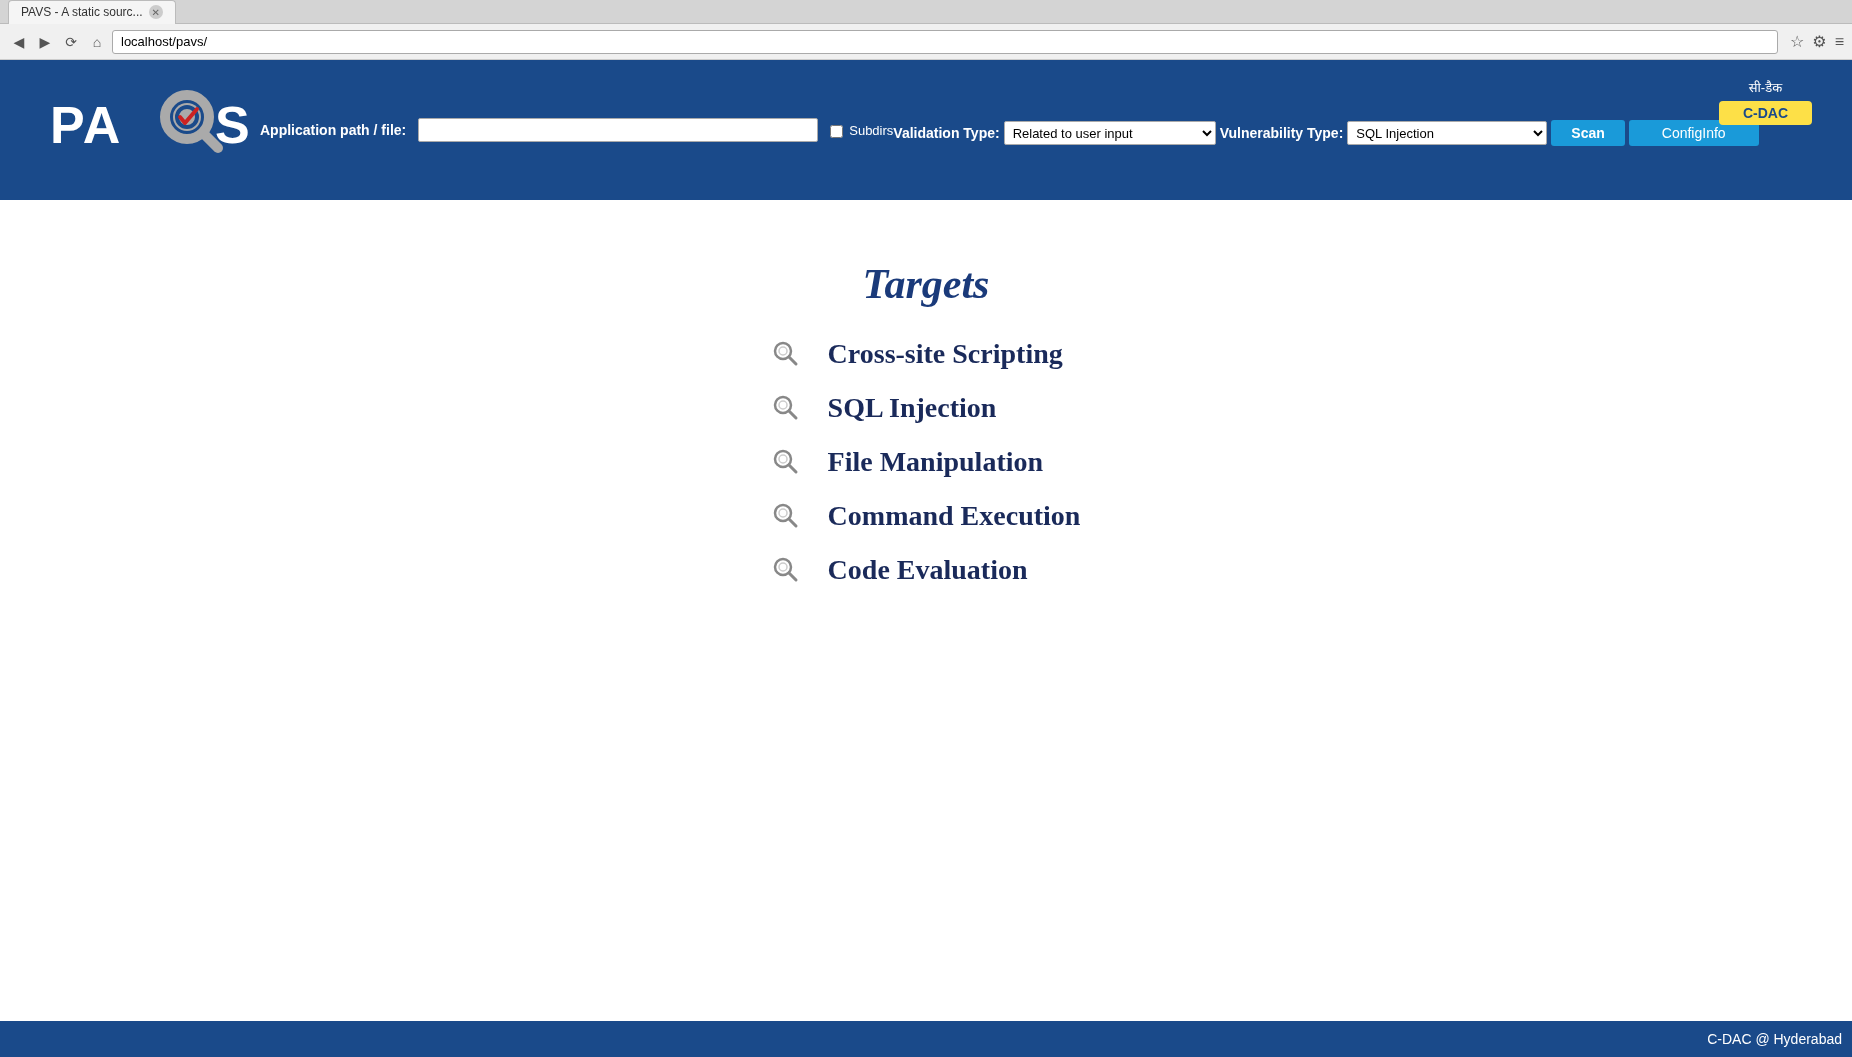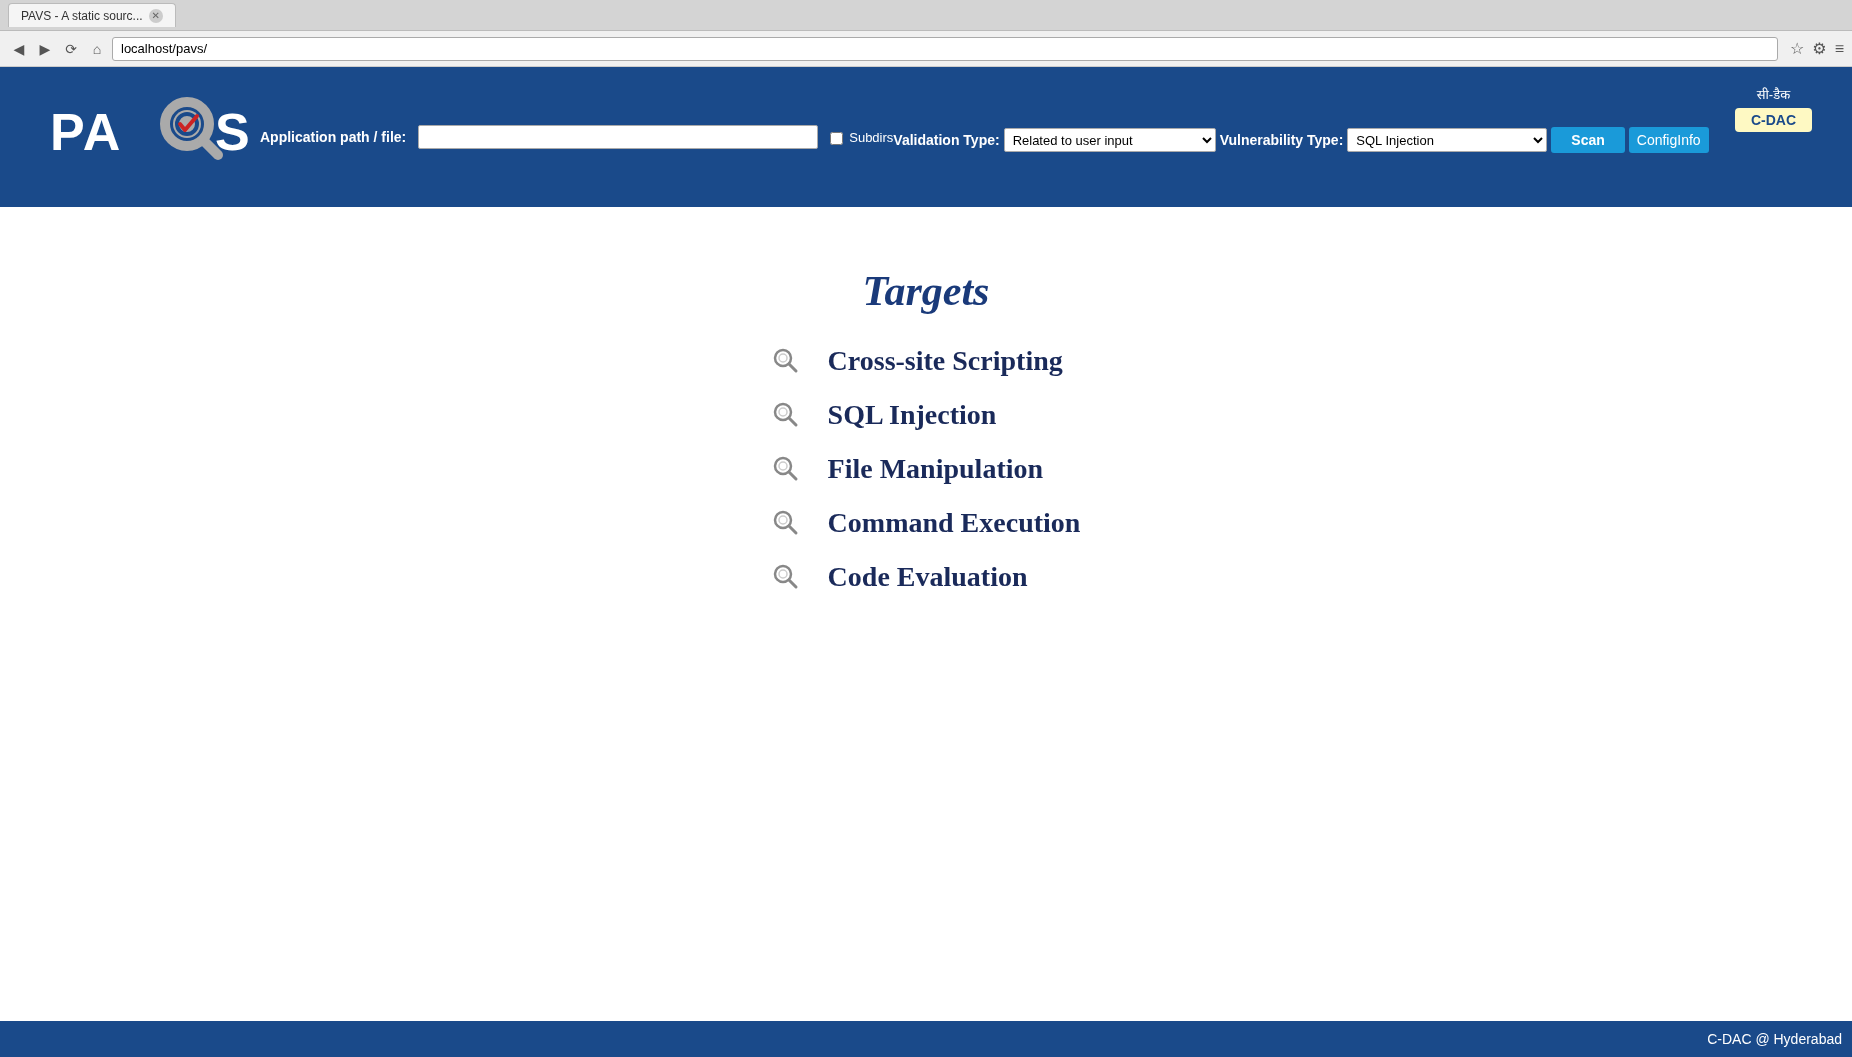--- a/index.html
+++ b/index.html
@@ -5,21 +5,21 @@
     * { margin: 0; padding: 0; box-sizing: border-box; }
     body { font-family: Arial, sans-serif; background: #fff; width: 1852px; min-height: 1057px; overflow-x: hidden; }
 
     
     .browser-chrome {
       width: 100%;
       background: #e8e8e8;
     }
     .browser-tab-bar {
       background: #d4d4d4;
-      height: 31px;
+      height: 24px;
       display: flex;
       align-items: center;
       padding: 0 8px;
       border-bottom: 1px solid #bbb;
     }
     .browser-tab {
       background: #f5f5f5;
       border: 1px solid #bbb;
       border-bottom: none;
       border-radius: 4px 4px 0 0;
@@ -109,23 +109,23 @@
       top: 20px;
       right: 40px;
       text-align: center;
     }
     .cdac-text {
       color: #fff;
       font-size: 13px;
       line-height: 1.3;
     }
     .cdac-badge {
-      background: #fef9c3;
+      background: #fde047;
       color: #1a4a8a;
-      padding: 4px 16px;
+      padding: 4px 24px;
       border-radius: 4px;
       font-size: 14px;
       font-weight: bold;
       margin-top: 4px;
       display: inline-block;
     }
 
     .form-row {
       display: flex;
       align-items: center;
@@ -179,21 +179,21 @@
       font-size: 14px;
       font-weight: bold;
       border-radius: 3px;
       cursor: pointer;
       height: 26px;
     }
     .btn-configinfo {
       background: #1a9ad9;
       color: #fff;
       border: none;
-      padding: 4px 8px;
+      padding: 4px 33px;
       font-size: 14px;
       border-radius: 3px;
       cursor: pointer;
       height: 26px;
     }
     .targets-title {
       font-size: 42px;
       font-weight: bold;
       color: #1a3a7a;
       margin-bottom: 30px;

